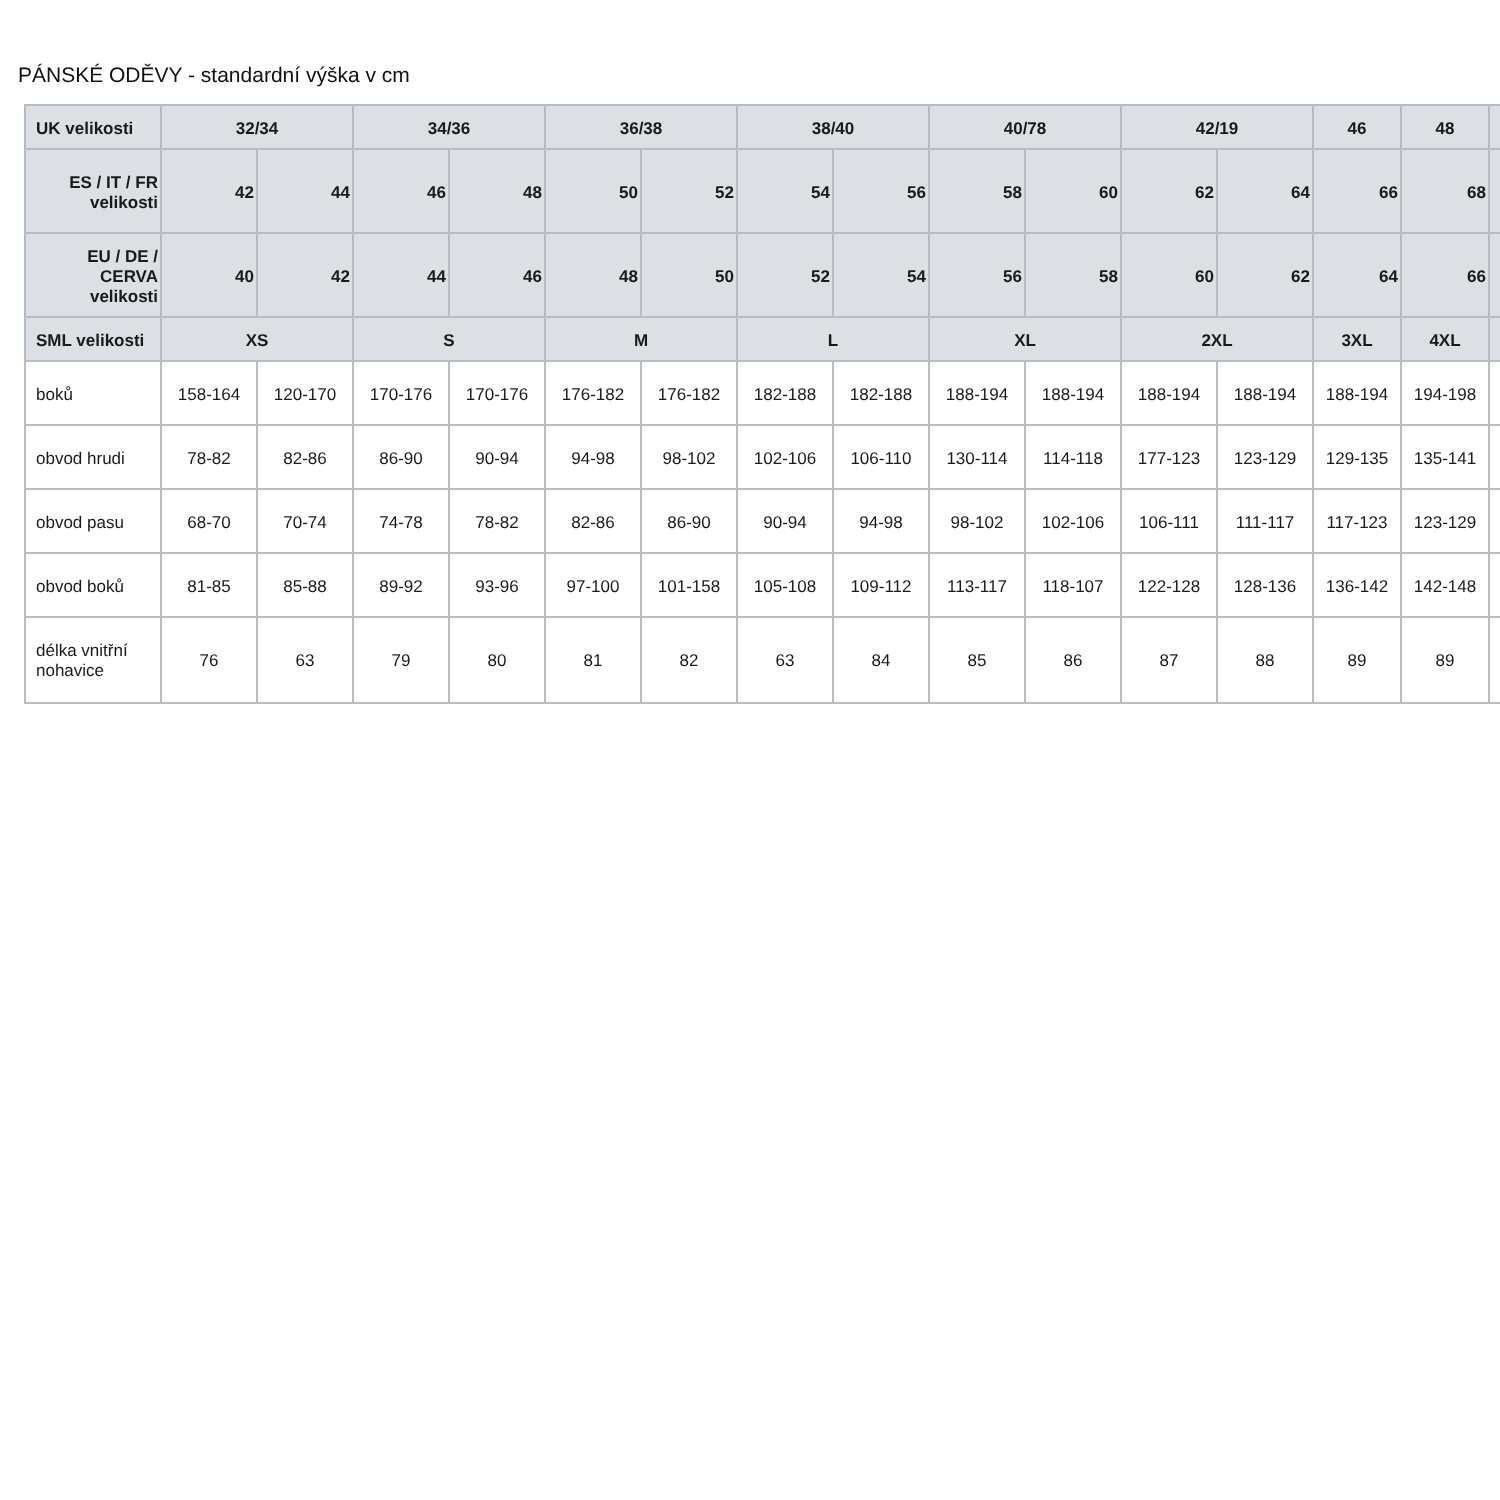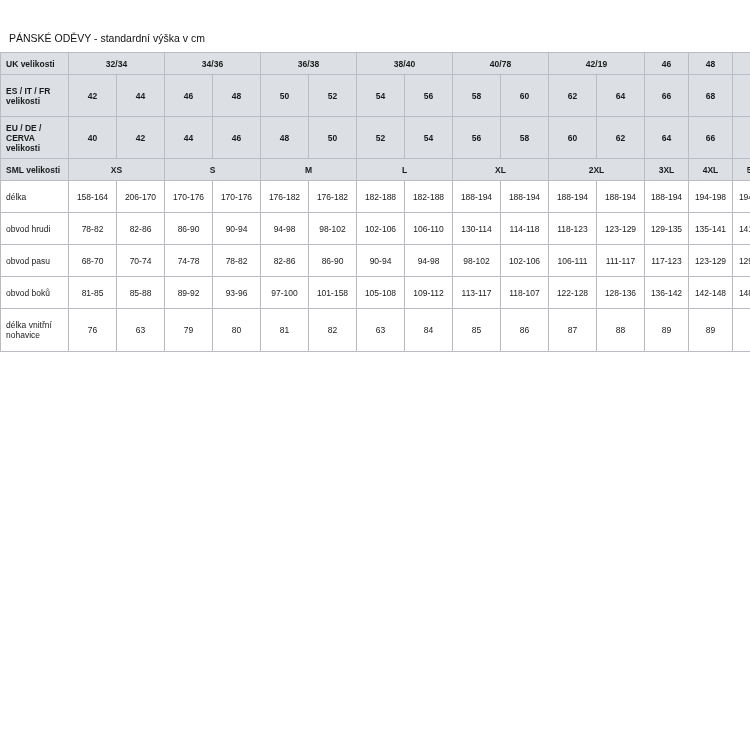--- a/index.html
+++ b/index.html
@@ -22,21 +22,21 @@
   #title {
     position: absolute;
     left: 9px;
     top: 32px;
     font-size: 10.5px;
     color: #111111;
     white-space: nowrap;
   }
   #table-wrap {
     position: absolute;
-    left: 0;
+    left: 12px;
     top: 52px;
     width: 734px;
   }
   table {
     border-collapse: collapse;
     width: 734px;
     table-layout: fixed;
   }
   td {
     border: 1px solid #b9bcc2;
@@ -49,20 +49,21 @@
   
   tr.band td {
     background: #dcdfe4;
     font-weight: bold;
     height: 17px;
   }
   tr.band-tall td {
     background: #dcdfe4;
     font-weight: bold;
     height: 37px;
+    text-align: right;
   }
   td.rowlabel {
     text-align: left;
     padding-left: 5px;
     font-weight: bold;
     background: #dcdfe4;
   }
   tr.data td {
     background: #ffffff;
     height: 27px;
@@ -166,23 +167,23 @@
         <td colspan="2">M</td>
         <td colspan="2">L</td>
         <td colspan="2">XL</td>
         <td colspan="2">2XL</td>
         <td>3XL</td>
         <td>4XL</td>
         <td>5XL</td>
       </tr>
 
       <tr class="data">
-        <td class="rowlabel">délka</td>
+        <td class="rowlabel">boků</td>
         <td>158-164</td>
-        <td>206-170</td>
+        <td>120-170</td>
         <td>170-176</td>
         <td>170-176</td>
         <td>176-182</td>
         <td>176-182</td>
         <td>182-188</td>
         <td>182-188</td>
         <td>188-194</td>
         <td>188-194</td>
         <td>188-194</td>
         <td>188-194</td>
@@ -196,21 +197,21 @@
         <td>78-82</td>
         <td>82-86</td>
         <td>86-90</td>
         <td>90-94</td>
         <td>94-98</td>
         <td>98-102</td>
         <td>102-106</td>
         <td>106-110</td>
         <td>130-114</td>
         <td>114-118</td>
-        <td>118-123</td>
+        <td>177-123</td>
         <td>123-129</td>
         <td>129-135</td>
         <td>135-141</td>
         <td>141-147</td>
       </tr>
 
       <tr class="data">
         <td class="rowlabel">obvod pasu</td>
         <td>68-70</td>
         <td>70-74</td>

